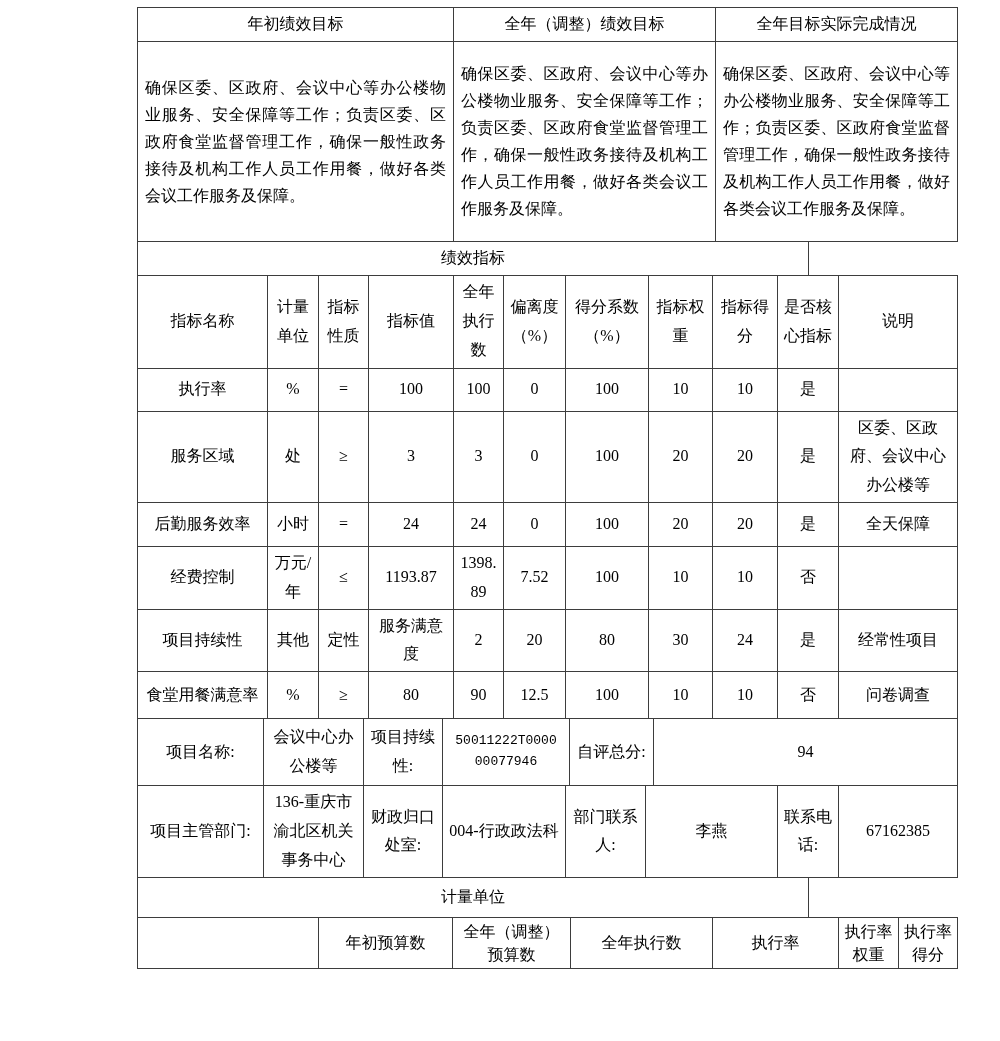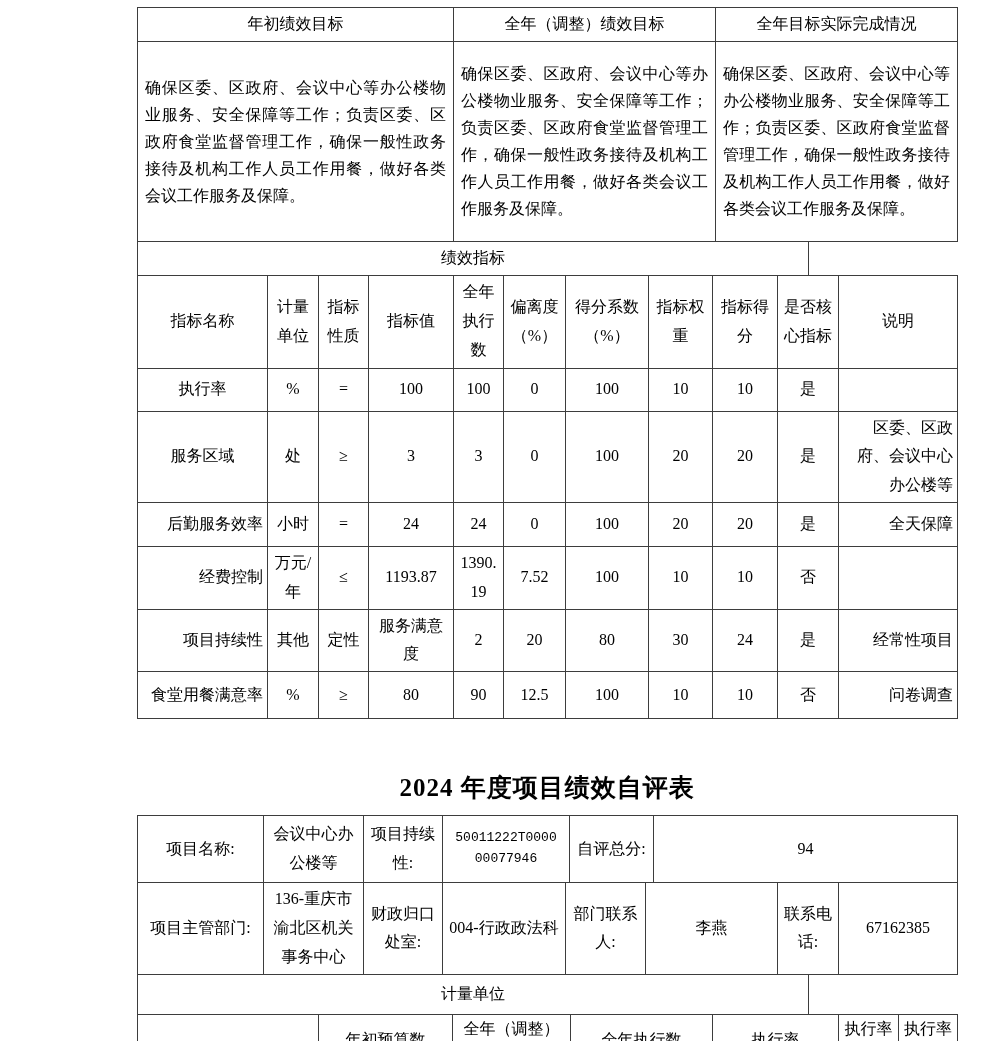--- a/index.html
+++ b/index.html
@@ -22,22 +22,22 @@
   tr.h-band1{height:32px;}
   tr.h-band2{height:40px;}
   
   tr.h-ihead{height:93px;line-height:1.9;}
   tr.h-r1{height:43px;}
   tr.h-r2{height:84px;}
   tr.h-r3{height:44px;}
   tr.h-r4{height:57px;}
   tr.h-r5{height:57px;margin-top:44px;}
   tr.h-r6{height:47px;margin-left:32px;}
-  .ind tr:nth-child(n+4) td:first-child{text-align:right;}
-  .ind tr:nth-child(n+2) td:last-child{text-align:right;}
+  .ind tr:nth-child(n+4) td:first-child{text-align:center;}
+  .ind tr:nth-child(n+2) td:last-child{text-align:center;}
   
   .doc-title{
     text-align:center;font-size:25px;font-weight:bold;
     margin:52px 0 12px 0;letter-spacing:1px;
   }
   tr.h-info1{height:67px;}
   tr.h-info2{height:83px;}
   tr.h-fund{height:46px;}
   .fund-head td{line-height:1.45;}
   td.code-cell{font-size:13px;padding:2px 12px;line-height:1.6;font-family:Liberation Mono, monospace;}
@@ -140,21 +140,21 @@
       <td>20</td>
       <td>20</td>
       <td>是</td>
       <td>全天保障</td>
     </tr>
     <tr class="h-r4">
       <td>经费控制</td>
       <td>万元/年</td>
       <td>≤</td>
       <td>1193.87</td>
-      <td>1390.19</td>
+      <td>1398.89</td>
       <td>7.52</td>
       <td>100</td>
       <td>10</td>
       <td>10</td>
       <td>否</td>
       <td></td>
     </tr>
     <tr class="h-r5">
       <td>项目持续性</td>
       <td>其他</td>
@@ -177,21 +177,20 @@
       <td>12.5</td>
       <td>100</td>
       <td>10</td>
       <td>10</td>
       <td>否</td>
       <td>问卷调查</td>
     </tr>
   </tbody>
     </table>
 
-  <div class="doc-title">2024 年度项目绩效自评表</div>
 
   <table>
     <colgroup>
       <col style="width:126px">
         <col style="width:100px">
         <col style="width:79px">
       <col style="width:127px">
         <col style="width:84px">
         <col style="width:304px">
     </colgroup>

